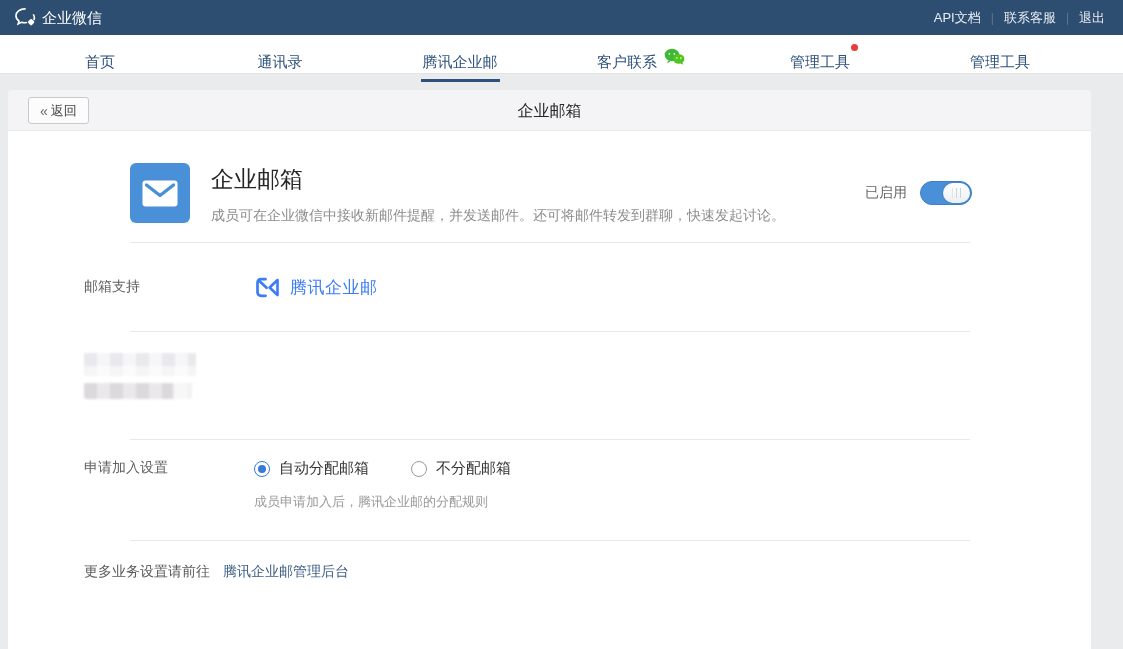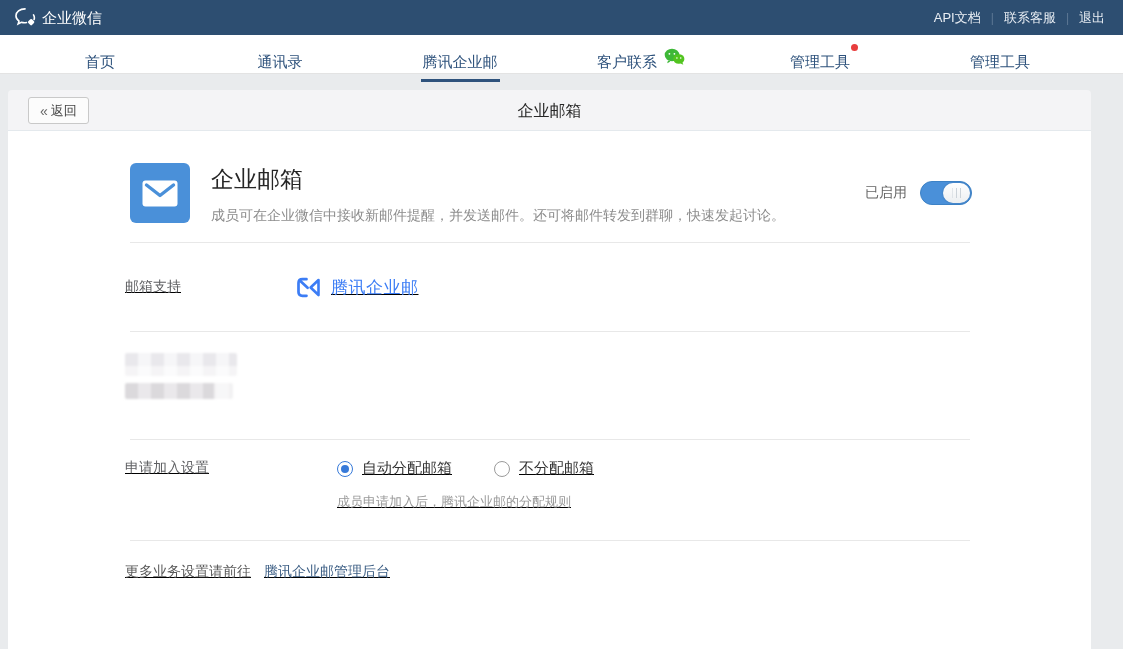--- a/index.html
+++ b/index.html
@@ -53,37 +53,37 @@
     background:#4a90d9; position:relative; cursor:pointer; flex:none; }
   .toggle .knob { position:absolute; top:1px; right:1px; width:27px; height:20px;
     border-radius:10px; background:linear-gradient(#ffffff,#eceff1);
     box-shadow:0 0 2px rgba(0,0,0,.25); }
   .toggle .knob::after { content:""; position:absolute; left:50%; top:5px; bottom:5px;
     width:9px; transform:translateX(-50%);
     background:repeating-linear-gradient(90deg,#ccd3d9 0 1px,transparent 1px 4px); }
 
   
   .divider { border-top:1px solid #e8e8e8; margin:0 121px 0 122px; }
-  .row { display:flex; padding-left:117px;text-decoration:underline; }
+  .row { display:flex; padding-left:76px; }
   .row-label { width:170px; flex:none; font-size:14px; color:#5f6063; }
   .row.support { height:88px; align-items:center; }
   .exmail-brand { display:flex; gap:9px; color:#3c7df5; }
   .exmail-brand .name { font-size:17px; font-weight:500; letter-spacing:.5px; }
   .row.domain { height:107px; padding-top:17px; }
   .blur-stack { display:flex; flex-direction:column; }
   .blur-line { border-radius:2px; filter:blur(1px); }
   .blur-line.b1 { width:112px; height:23px; margin-top:4px;
     background:
       linear-gradient(180deg, rgba(255,255,255,0) 0 55%, rgba(255,255,255,.55) 55% 100%),
       repeating-linear-gradient(90deg,#e9e8ec 0 13px,#f6f6f8 13px 26px); }
   .blur-line.b2 { width:108px; height:16px; margin-top:7px;
     background:
       linear-gradient(90deg, rgba(255,255,255,0) 0 82%, rgba(255,255,255,.65) 82% 100%),
       repeating-linear-gradient(90deg,#dbd9dc 0 13px,#eae8eb 13px 26px); }
-  .row.join { height:100px; padding-top:19px;gap:42px; }
+  .row.join { height:100px; padding-top:19px; }
   .radio-group { display:flex; gap:42px; align-items:center; }
   .radio-item { display:flex; align-items:center; gap:9px; cursor:pointer;justify-content:center; }
   .radio { width:16px; height:16px; border-radius:50%; border:1px solid #9b9b9b;
     background:#fff; position:relative; flex:none; }
   .radio.checked { border-color:#377ad9; }
   .radio.checked::after { content:""; position:absolute; left:3px; top:3px;
     width:8px; height:8px; border-radius:50%; background:#377ad9; }
   .radio-label { font-size:15px; color:#333; }
   .join-hint { font-size:13px; color:#999; margin-top:15px; }
   .row.more { padding-top:22px; font-size:14px; }

